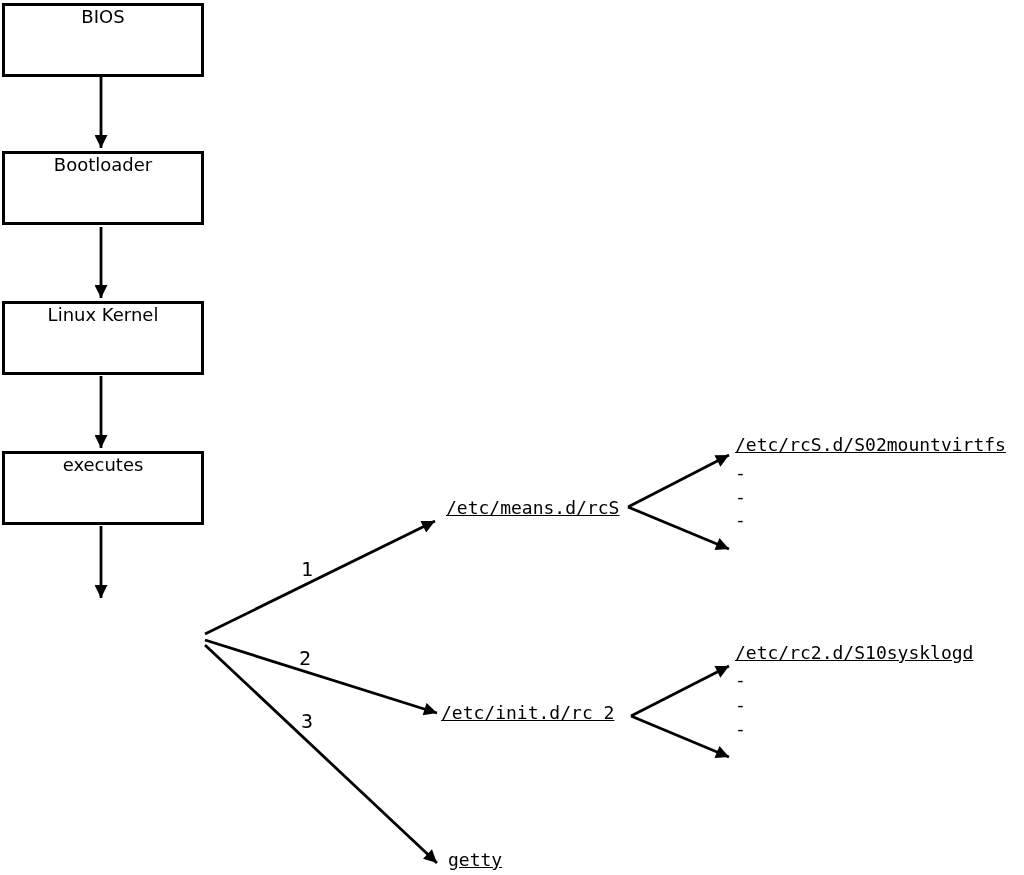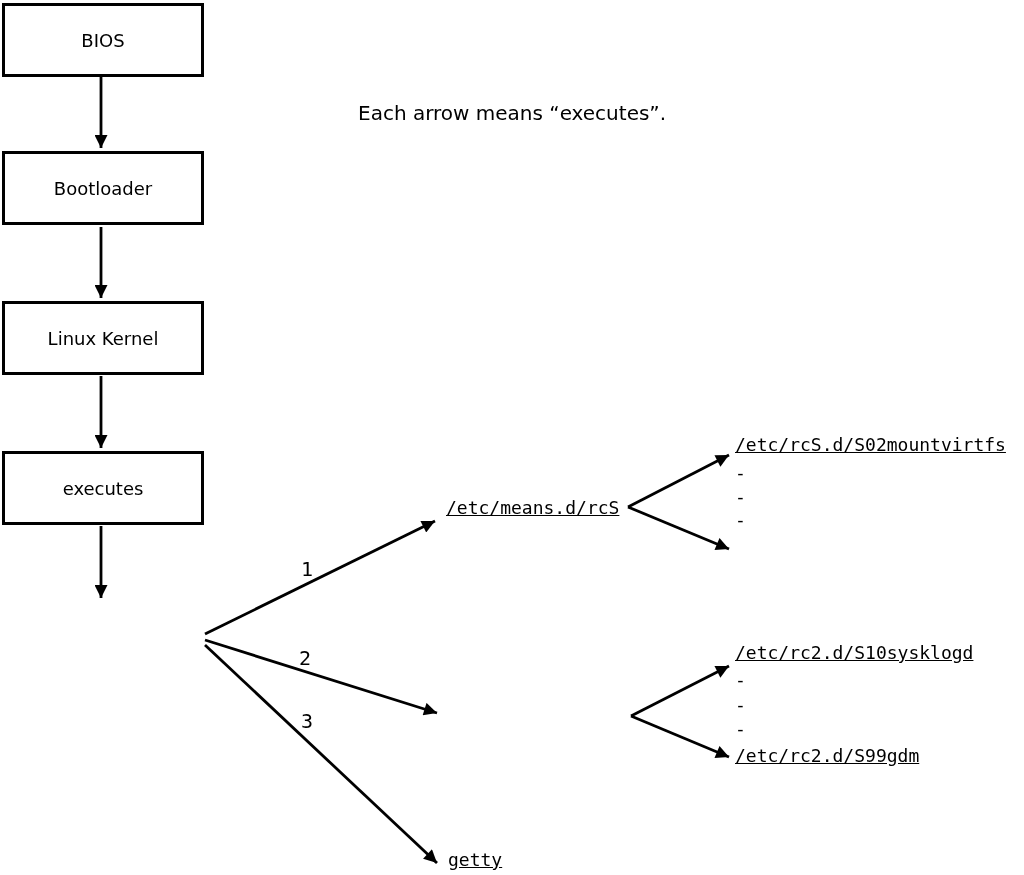--- a/index.html
+++ b/index.html
@@ -29,21 +29,21 @@
   }
   .node {
     position: absolute;
     left: 2px;
     width: 202px;
     height: 74px;
     border: 3px solid #000000;
     box-sizing: border-box;
     background: #ffffff;
     display: flex;
-    align-items: center;
+    align-items: flex-start;
     justify-content: center;
     font-size: 18px;
     font-family: "DejaVu Sans", sans-serif;
   }
   .note {
     position: absolute;
     left: 358px;
     top: 101px;
     font-size: 20px;
     font-family: "DejaVu Sans", sans-serif;
@@ -92,46 +92,45 @@
     <line x1="205" y1="634" x2="435" y2="521" marker-end="url(#ah)"></line>
     <line x1="205" y1="640" x2="437" y2="713" marker-end="url(#ah)"></line>
     <line x1="205" y1="645" x2="437" y2="863" marker-end="url(#ah)"></line>
 
     <line x1="628" y1="507" x2="729" y2="455" marker-end="url(#ah)"></line>
     <line x1="628" y1="507" x2="729" y2="549" marker-end="url(#ah)"></line>
     <line x1="631" y1="716" x2="729" y2="666" marker-end="url(#ah)"></line>
     <line x1="631" y1="716" x2="729" y2="757" marker-end="url(#ah)"></line>
   </svg>
 
-  <div class="note">Each arrow means “executes”.</div>
 
   <div class="node" style="top:3px">
     <span>BIOS</span>
   </div>
   <div class="node" style="top:301px">
     <span>Linux Kernel</span>
   </div>
   <div class="node" style="top:151px">
     <span>Bootloader</span>
   </div>
   <div class="node" style="top:451px">
     <span>executes</span>
   </div>
 
   <div class="branch-num" style="left:301px; top:557px">1</div>
   <div class="branch-num" style="left:299px; top:646px">2</div>
   <div class="branch-num" style="left:301px; top:709px">3</div>
 
   <div class="mono" style="left:446px; top:497px">/etc/means.d/rcS</div>
+  <div class="mono" style="left:441px; top:702px">/etc/init.d/rc 2</div>
   <div class="mono" style="left:448px; top:849px">getty</div>
 
   <div class="mono" style="left:735px; top:434px">/etc/rcS.d/S02mountvirtfs</div>
   <div class="ellipsis ell-1">-
 -
 -</div>
 
   <div class="mono" style="left:735px; top:642px">/etc/rc2.d/S10sysklogd</div>
   <div class="ellipsis ell-2">-
 -
 -</div>
-  <div class="mono" style="left:735px; top:745px">/etc/rc2.d/S99gdm</div>
 
 </div>
 
 </body></html>

